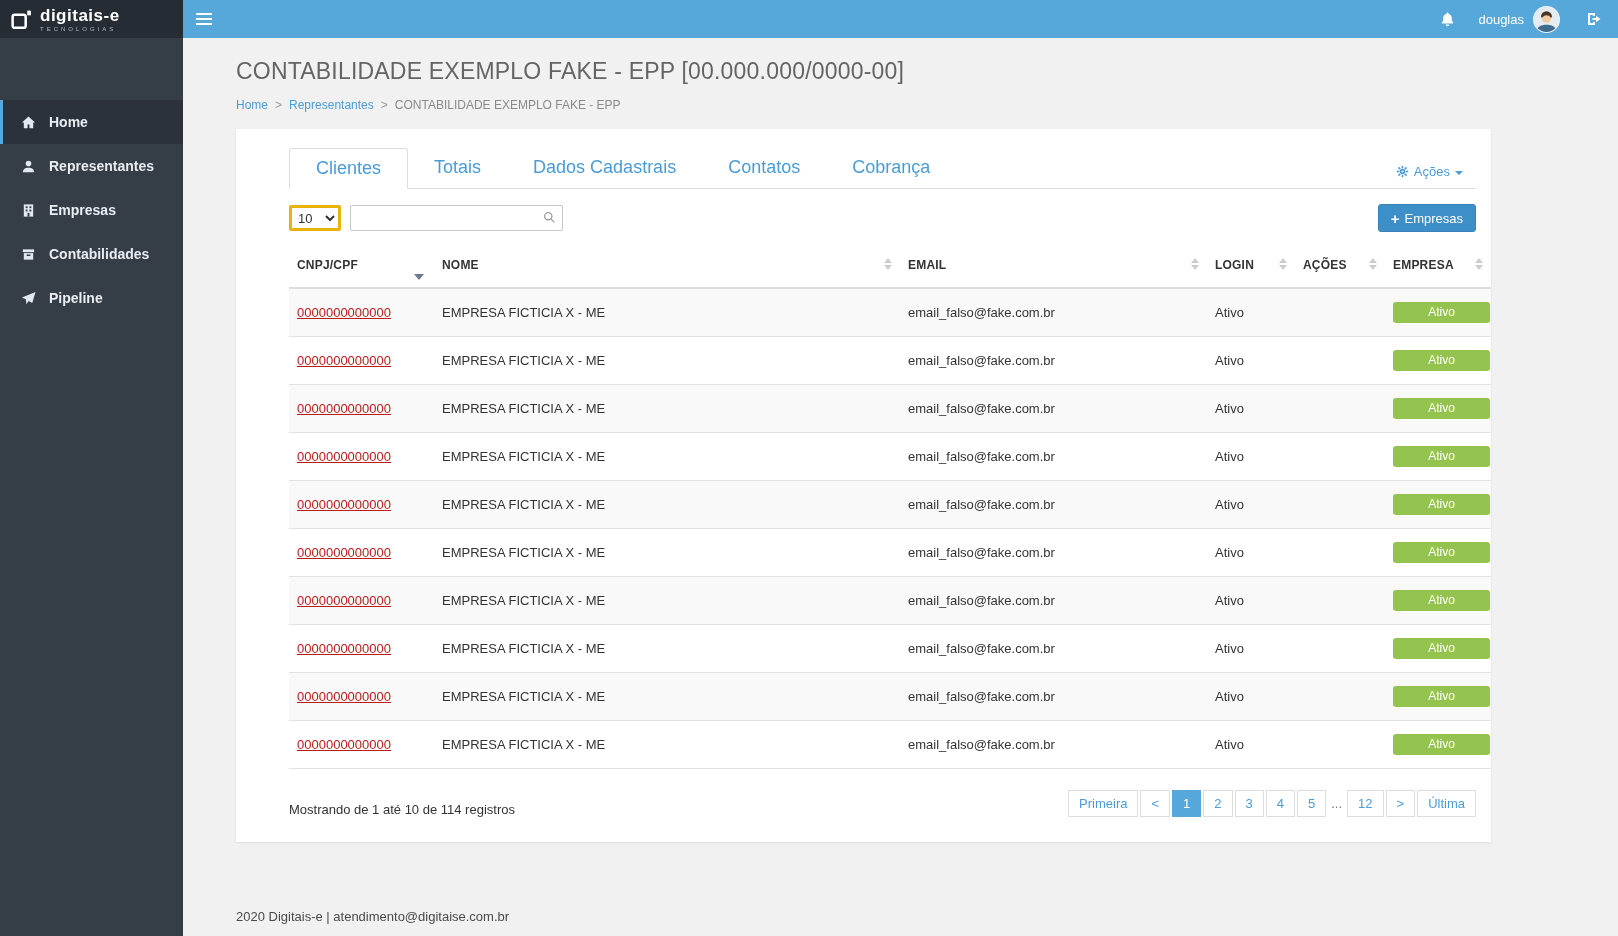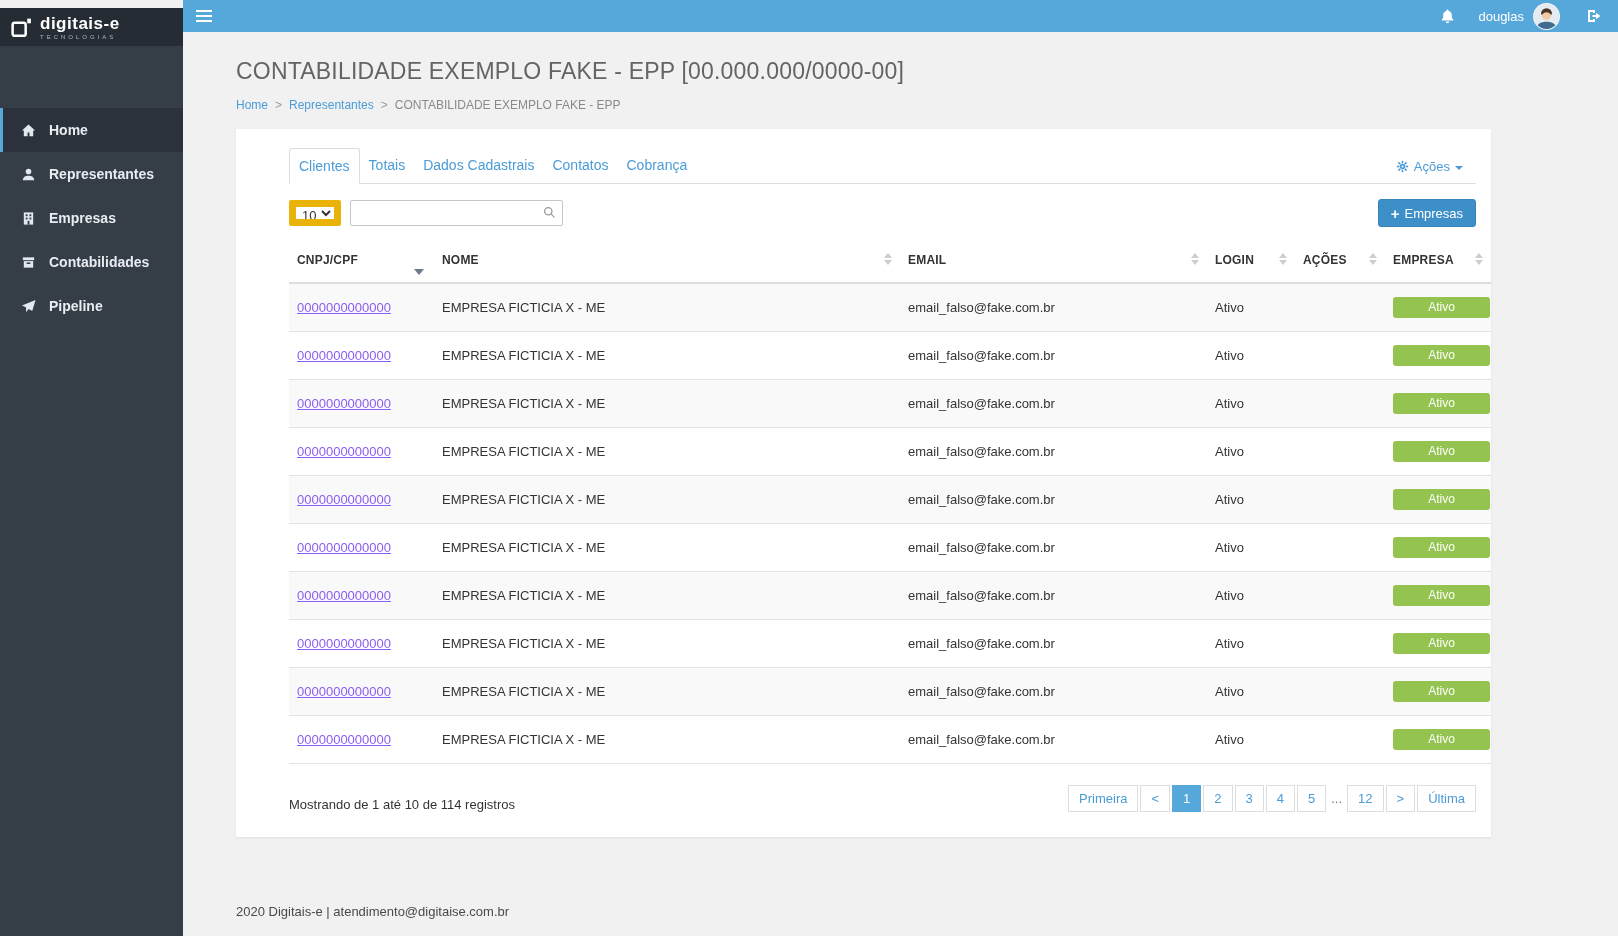--- a/index.html
+++ b/index.html
@@ -1,74 +1,74 @@
 <!DOCTYPE html>
 <html><head>
 <meta charset="utf-8">
 <style>
 *{margin:0;padding:0;box-sizing:border-box}
 html,body{width:1618px;height:936px}
 body{font-family:"Liberation Sans",sans-serif;background:#f1f1f2;overflow:hidden;position:relative}
 a{text-decoration:none}
 
-.sidebar{position:absolute;left:0;top:8px;bottom:0;width:183px;background:#353d47;z-index:2}
+.sidebar{position:absolute;left:0;top:0;bottom:0;width:183px;background:#353d47;z-index:2}
 .logo{height:38px;background:#262c34;display:flex;align-items:center;gap:7px;padding:0 10px;cursor:pointer}
 .logo-text{display:flex;flex-direction:column;line-height:1}
 .logo-main{color:#fff;font-size:17px;font-weight:700;letter-spacing:.5px}
 .logo-sub{color:#aeb6bf;font-size:6px;letter-spacing:3px;margin-top:2px}
 .side-menu{padding-top:62px;display:flex;flex-direction:column}
 .side-item{display:flex;align-items:center;gap:12px;height:44px;padding-left:17px;color:#e9edf1;font-size:14px;font-weight:700;cursor:pointer;border-left:3px solid transparent}
 .side-item .sicon{width:17px;display:inline-flex;justify-content:center;color:#e2e8ee}
 .side-item.active{background:#2b323b;border-left-color:#55a8d9}
 
-.topbar{position:absolute;left:183px;right:0;top:0;height:32px;background:#55a8d9;display:flex;align-items:center;z-index:1}
+.topbar{position:absolute;left:183px;right:0;top:0;height:38px;background:#55a8d9;display:flex;align-items:center;z-index:1}
 .hamburger{width:42px;height:38px;background:transparent;border:0;display:flex;flex-direction:column;justify-content:center;align-items:center;gap:3px;cursor:pointer}
 .hline{width:16px;height:2px;background:#fff;display:block}
 .topbar-right{margin-left:auto;display:flex;align-items:center;height:38px}
 .tb-btn{background:transparent;border:0;color:#fff;height:38px;padding:0 13px;display:flex;align-items:center;cursor:pointer}
 .user-chip{display:flex;align-items:center;gap:9px;padding:0 10px;height:38px;cursor:pointer}
 .username{color:#fff;font-size:13px}
 .avatar{width:27px;height:27px;border-radius:50%;overflow:hidden;display:inline-flex;border:1px solid rgba(255,255,255,.6);background:#dfe8ef}
 .logout{padding:0 16px}
 
 .content{position:absolute;left:183px;top:38px;right:0;bottom:0;background:#f1f1f2;overflow:hidden}
 .page-title{margin:20px 55px 0 53px;font-size:23px;font-weight:400;color:#646464;letter-spacing:.2px}
 .breadcrumb{margin:13px 55px 0 53px;font-size:12px;color:#9a9a9a;display:flex;gap:7px;align-items:center}
 .bc-link{color:#4b9cd6;cursor:pointer}
 .bc-current{color:#8a8a8a}
 .card{background:#fff;margin:17px 127px 0 53px;padding:19px 15px 25px 53px;box-shadow:0 1px 2px rgba(0,0,0,.08)}
 
 .tab-bar{display:flex;align-items:flex-end;border-bottom:1px solid #ddd;position:relative}
 .tabs{display:flex}
-.tab{padding:9px 9px;font-size:14px;color:#4b9cd6;cursor:pointer;margin-bottom:-1px}
+.tab{padding:9px 26px;font-size:18px;color:#4b9cd6;cursor:pointer;margin-bottom:-1px}
 .tab.active{background:#fff;border:1px solid #ddd;border-bottom:1px solid #fff;border-radius:3px 3px 0 0}
 .actions-dd{position:absolute;right:13px;bottom:9px;display:flex;align-items:center;gap:5px;color:#4b9cd6;font-size:13px;cursor:pointer}
 .caret{width:0;height:0;border-left:4px solid transparent;border-right:4px solid transparent;border-top:4px solid #4b9cd6;display:inline-block;margin-top:2px}
 
 .toolbar{display:flex;align-items:center;margin-top:15px}
-.page-size{width:52px;height:26px;border:7px solid #eab308;border-radius:2px;font-size:13px;color:#333;background:#fff;padding:0 2px;font-family:inherit}
+.page-size{width:52px;height:26px;border:3px solid #eab308;border-radius:2px;font-size:13px;color:#333;background:#fff;padding:0 2px;font-family:inherit}
 .searchbox{position:relative;margin-left:9px}
 .search-input{width:213px;height:26px;border:1px solid #c6c6c6;border-radius:2px;padding:0 26px 0 8px;font-size:13px;font-family:inherit;outline:none}
 .search-icon{position:absolute;right:7px;top:6px;display:inline-flex}
 .add-btn{margin-left:auto;background:#3d8fc7;border:1px solid #3884ba;color:#fff;font-size:13px;font-family:inherit;border-radius:3px;height:28px;padding:0 12px;display:flex;align-items:center;gap:5px;cursor:pointer}
 .plus{font-size:15px;font-weight:700;line-height:1}
 
 .data-table{width:100%;border-collapse:collapse;table-layout:fixed;margin-top:14px;font-size:13px}
 .data-table th{padding:12px 8px 15px;border-bottom:2px solid #ddd;text-align:left;position:relative;font-size:12px;color:#333}
 .th-inner{display:flex;align-items:flex-start;justify-content:space-between}
 .th-label{font-weight:700;letter-spacing:.2px}
 .sort-icons{display:inline-flex;flex-direction:column;gap:2px}
 .tri-up{width:0;height:0;border-left:4px solid transparent;border-right:4px solid transparent;border-bottom:5px solid #cdcdcd}
 .tri-down{width:0;height:0;border-left:4px solid transparent;border-right:4px solid transparent;border-top:5px solid #cdcdcd}
 .sort-active{position:absolute;right:10px;bottom:7px;width:0;height:0;border-left:5px solid transparent;border-right:5px solid transparent;border-top:6px solid #6b7b8d}
 .c1{width:145px}.c2{width:466px}.c3{width:307px}.c4{width:88px}.c5{width:90px}.c6{width:106px}
 .data-table td{padding:13px 8px;border-top:1px solid #e3e3e3;color:#333;overflow:hidden;white-space:nowrap}
 .data-table tbody tr:nth-child(odd){background:#f9f9f9}
 .data-table tbody tr:last-child td{border-bottom:1px solid #e3e3e3}
-.cnpj-link{color:#8b5cf6;text-decoration:underline;cursor:pointer}
+.cnpj-link{color:#b91c1c;text-decoration:underline;cursor:pointer}
 .td-email{color:#555}
 .td-login{color:#79a83b}
 .status-badge{display:inline-block;width:97px;text-align:center;background:#94c34f;color:#fff;font-size:12px;padding:3px 0 4px;border-radius:3px;cursor:pointer}
 
 .table-footer{display:flex;align-items:flex-end;margin-top:21px}
 .records-info{font-size:13px;color:#333}
 .pagination{margin-left:auto;display:flex;align-items:center;gap:2px}
 .page-btn{border:1px solid #ddd;background:#fff;color:#4b9cd6;font-size:13px;padding:5px 10px;min-width:29px;text-align:center;cursor:pointer}
 .page-btn.active{background:#55a8d9;border-color:#55a8d9;color:#fff}
 .page-ellipsis{padding:0 3px;color:#777;font-size:13px}

